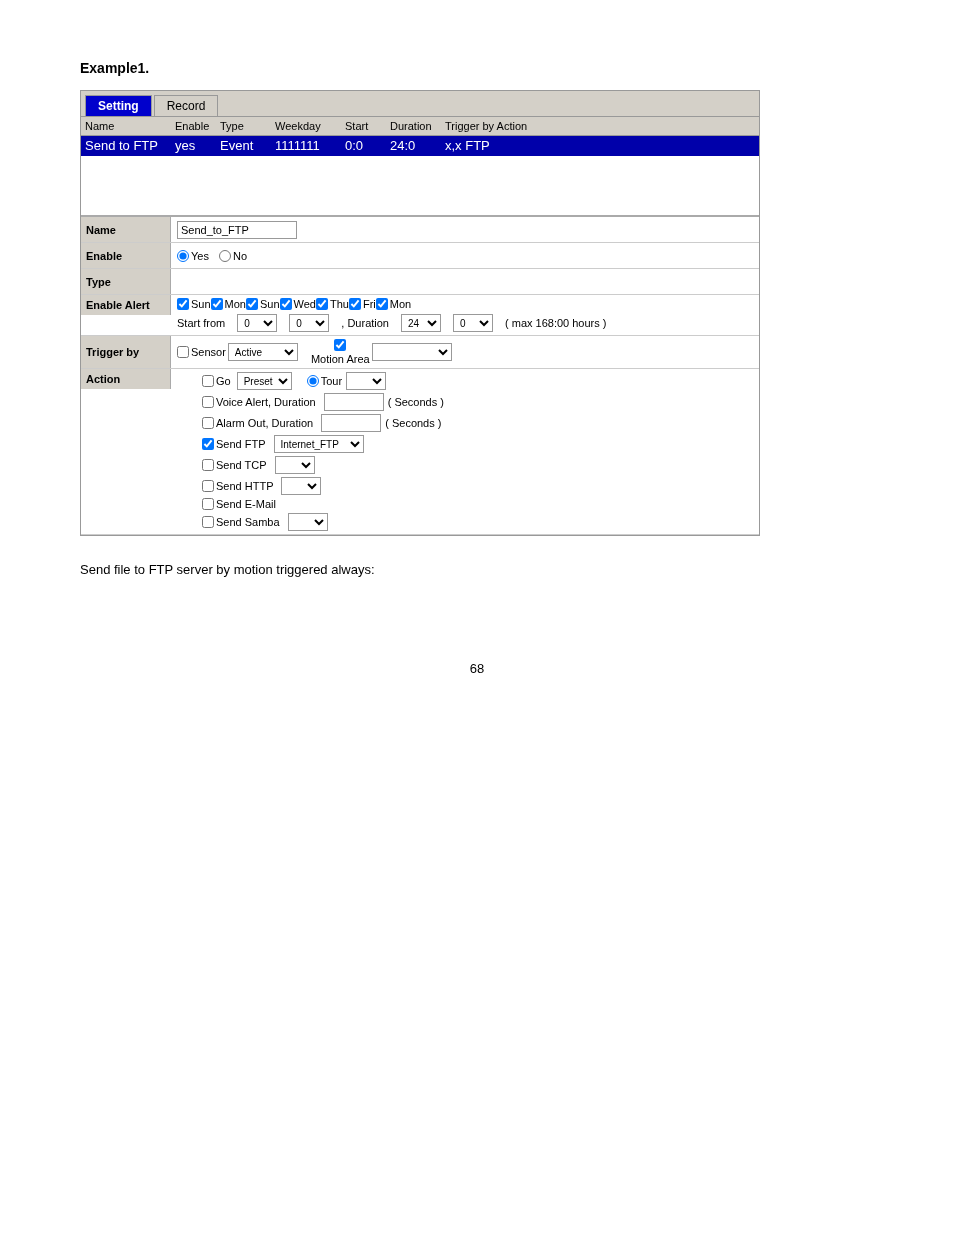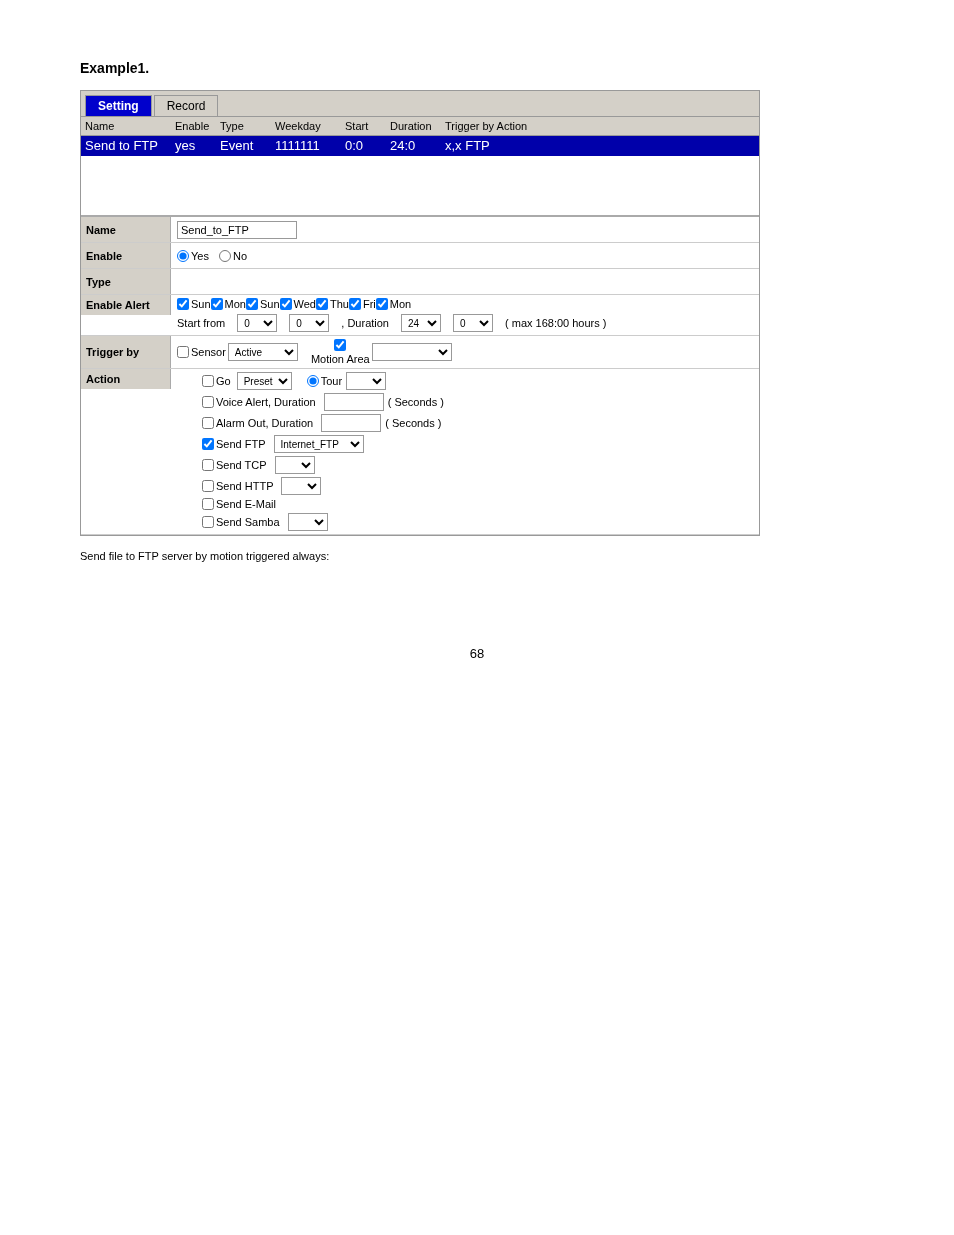--- a/index.html
+++ b/index.html
@@ -189,22 +189,22 @@
 
     .action-row {
       display: flex;
       align-items: center;
       gap: 4px;
       margin-left: 25px;
     }
 
     
     .instructions {
-      margin-top: 12px;
-      font-size: 11px;
+      margin-top: 24px;
+      font-size: 13px;
       line-height: 1.6;
     }
 
     .instructions p {
       margin-bottom: 10px;
     }
 
     .instructions ol {
       margin-left: 80px;
       list-style: decimal;

